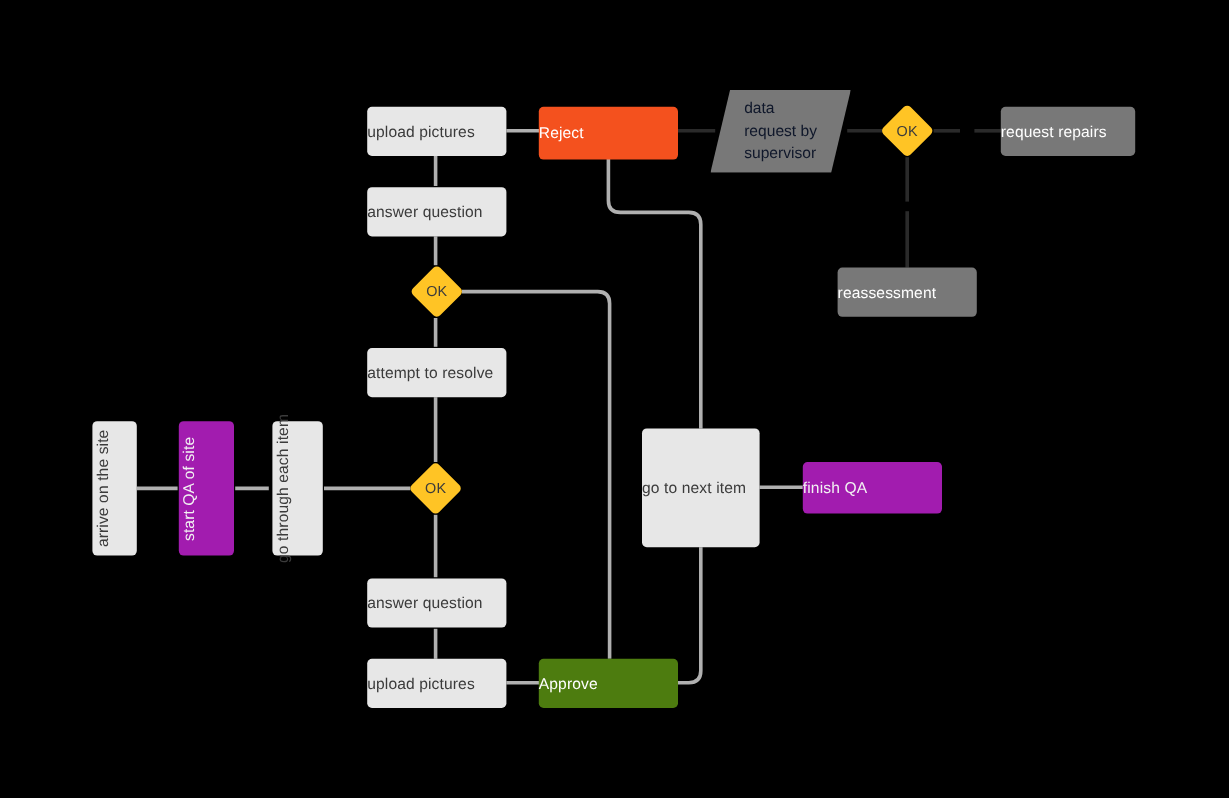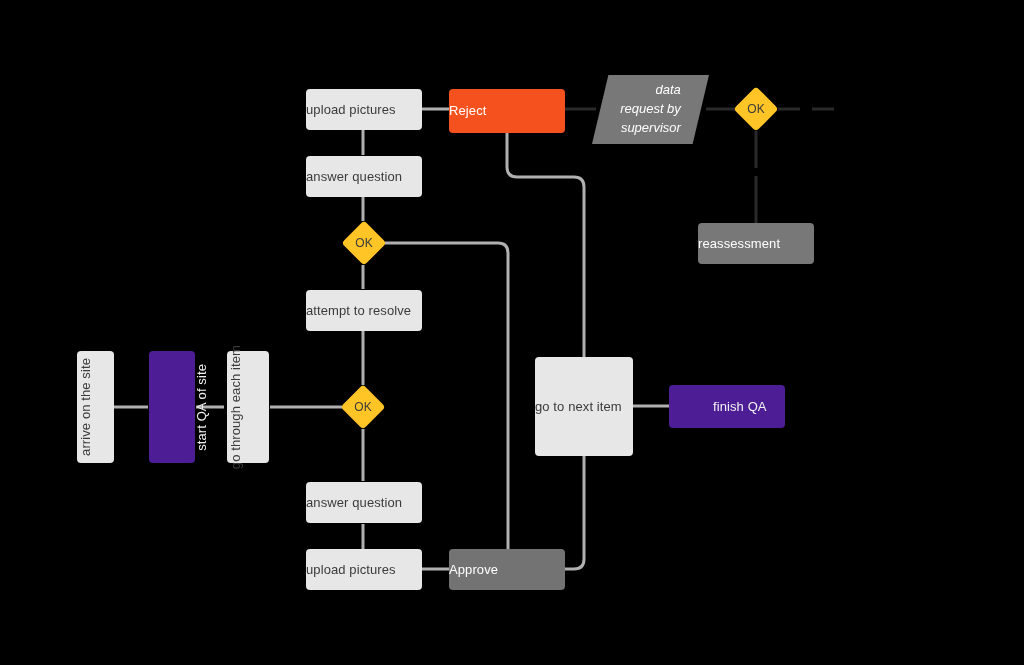--- a/index.html
+++ b/index.html
@@ -33,34 +33,33 @@
     border-radius: 4px;
     font-size: 13px;
     line-height: 1.35;
     letter-spacing: 0.1px;
   }
   .n-light {
     background: #e7e7e7;
     color: #3b3b3b;
   }
   .n-dark {
-    background: #4c1d95;
+    background: #a21caf;
     color: #f2f2f2;
-    padding-left: 44px;
   }
   .n-gray {
     background: #787878;
     color: #ffffff;
   }
   .n-red {
     background: #f4511e;
     color: #ffffff;
   }
   .n-green {
-    background: #737373;
+    background: #4d7c0f;
     color: #ffffff;
   }
   .vertical-text {
     writing-mode: vertical-rl;
     transform: rotate(180deg);
     white-space: nowrap;
   }
   .diamond {
     position: absolute;
     box-sizing: border-box;
@@ -86,27 +85,26 @@
     font-size: 12px;
     color: #3b3b3b;
     letter-spacing: 0.2px;
   }
   .parallelogram {
     position: absolute;
     box-sizing: border-box;
     display: flex;
     align-items: center;
     justify-content: center;
-    text-align: right;
+    text-align: left;
     background: #787878;
-    color: #ffffff;
+    color: #0f172a;
     font-size: 13px;
     line-height: 1.45;
     clip-path: polygon(14% 0%, 100% 0%, 86% 100%, 0% 100%);
-    font-style: italic;
   }
 </style>
 </head>
 <body>
 
 <div id="canvas">
 
   <svg id="wires" viewBox="0 0 1024 665" xmlns="http://www.w3.org/2000/svg">
     <g fill="none" stroke="#b0b0b0" stroke-width="3" stroke-linecap="butt">
 
@@ -209,20 +207,23 @@
   </div>
 
   <div class="parallelogram" style="left:592px; top:75px; width:117px; height:69px;">
     <div>
       <div>data</div>
       <div>request by</div>
       <div>supervisor</div>
     </div>
   </div>
 
+  <div class="node n-gray" style="left:834px; top:89px; width:112px; height:41px;">
+    <span>request repairs</span>
+  </div>
 
   <div class="node n-gray" style="left:698px; top:223px; width:116px; height:41px;">
     <span>reassessment</span>
   </div>
 
   <div class="node n-light" style="left:535px; top:357px; width:98px; height:99px;">
     <span>go to next item</span>
   </div>
 
   <div class="node n-dark" style="left:669px; top:385px; width:116px; height:43px;">

